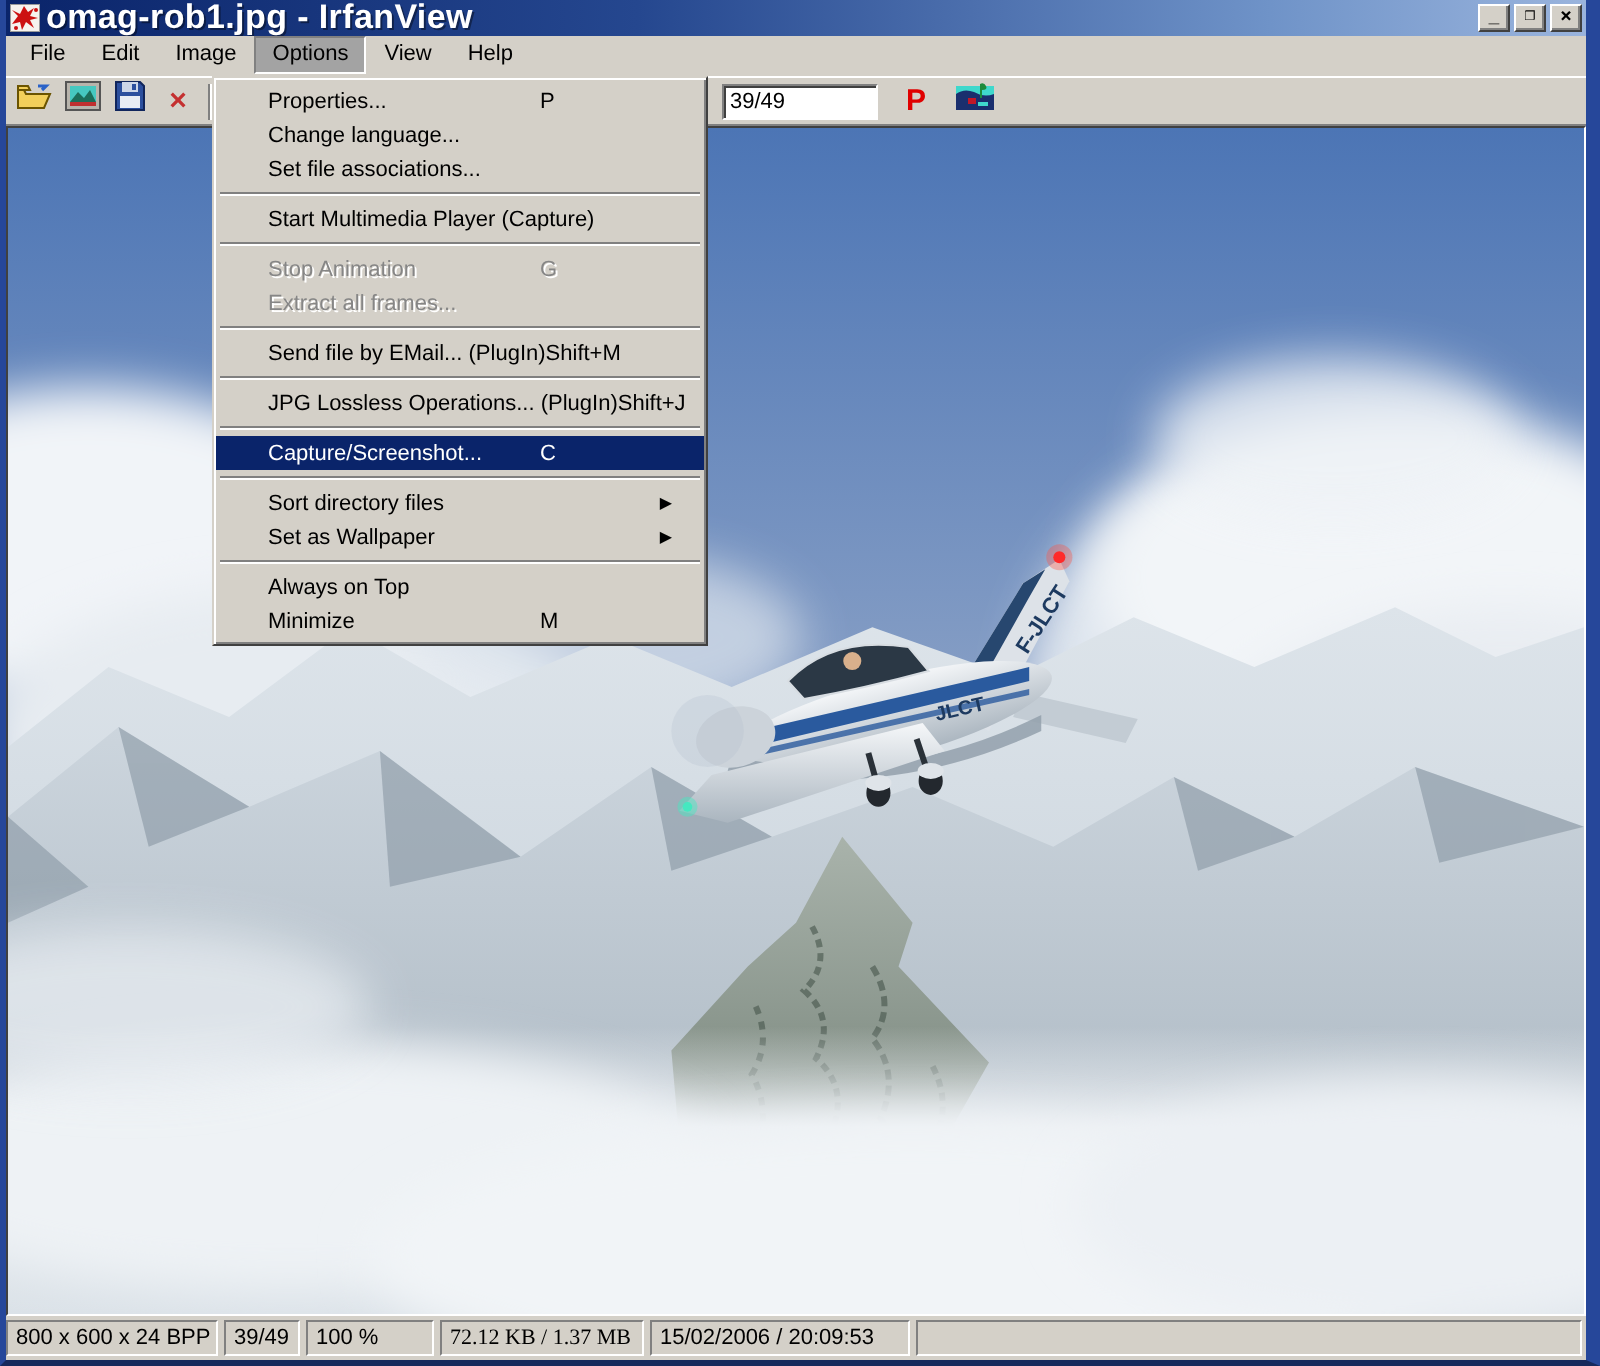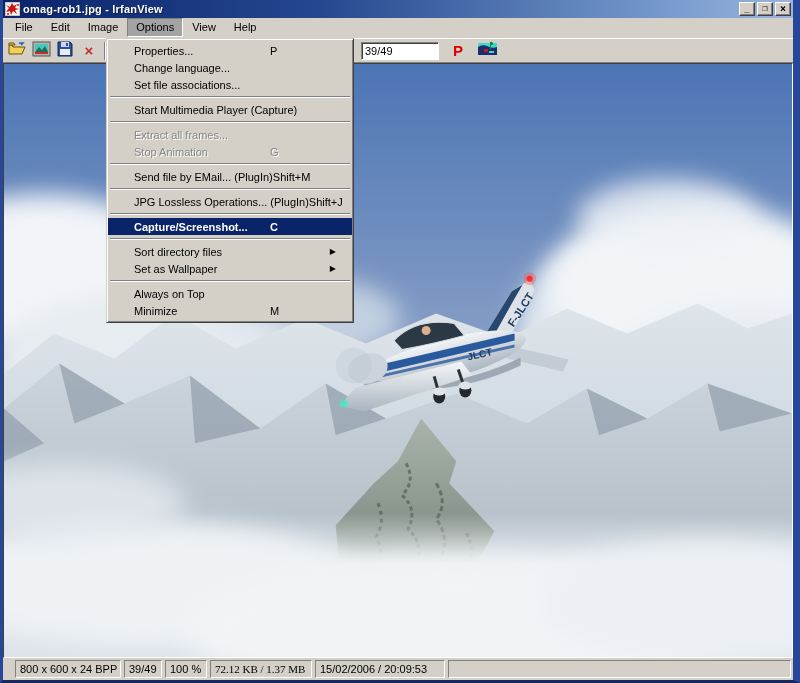--- a/index.html
+++ b/index.html
@@ -11,21 +11,21 @@
     border-left:3px solid #26479a; border-right:7px solid #26479a;
     border-bottom:3px solid #16295c; position:relative;
   }
   
   .titlebar {
     height:18px; flex:0 0 18px; display:flex; align-items:center;
     background:linear-gradient(to right,#0a246a 0%,#25478f 40%,#6f93c8 80%,#9ab4dd 100%);
     padding:0 2px; color:#fff;
   }
   .titlebar .app-icon { width:15px; height:14px; margin-right:3px; flex:0 0 auto; }
-  .titlebar .title-text { font-size:11px; font-weight:bold; flex:1;
+  .titlebar .title-text { font-size:17px; font-weight:bold; flex:1;
     white-space:nowrap; overflow:hidden; letter-spacing:.2px;
     text-shadow:1px 1px 0 rgba(0,0,0,.4); }
   .winbtn {
     width:16px; height:14px; margin-left:2px; background:#d4d0c8;
     border:1px solid; border-color:#fff #404040 #404040 #fff;
     box-shadow:inset -1px -1px 0 #808080;
     font-size:9px; line-height:11px; text-align:center; color:#000;
     font-family:"DejaVu Sans Mono", monospace; cursor:default;
   }
   .winbtn.close { font-size:10px; font-weight:bold; }
@@ -58,44 +58,44 @@
   
   .viewport {
     flex:1 1 auto; position:relative; overflow:hidden;
     border:1px solid; border-color:#404040 #fff #fff #404040;
     background:#7b97c4;
   }
   .viewport svg.scene { width:100%; height:100%; display:block; }
   
   .statusbar {
     flex:0 0 20px; display:flex; gap:3px; align-items:stretch;
-    background:#d4d0c8; padding:1px 2px 2px 12px; margin-top:1px; font-size:11px;
+    background:#d4d0c8; padding:1px 2px 2px 0; margin-top:1px; font-size:11px;
   }
   .spanel {
     border:1px solid; border-color:#808080 #fff #fff #808080;
     padding:1px 4px; white-space:nowrap; overflow:hidden; line-height:14px;
   }
-  .sp0{width:106px;} .sp1{width:38px;} .sp2{width:42px;} .sp3{width:102px;font-family:Liberation Serif, serif;} .sp4{width:130px;} .sp5{flex:1;}
+  .sp0{width:106px;} .sp1{width:38px;} .sp2{width:64px;} .sp3{width:102px;font-family:Liberation Serif, serif;} .sp4{width:130px;} .sp5{flex:1;}
   
   .menu-popup {
     position:absolute; left:103px; top:38px; width:248px; z-index:50;
     background:#d4d0c8; padding:3px 1px;
     border:1px solid; border-color:#d4d0c8 #404040 #404040 #d4d0c8;
     box-shadow:inset 1px 1px 0 #fff, inset -1px -1px 0 #808080;
     font-size:11px;
   }
   .menu-item {
     height:17px; display:flex; align-items:center;
     padding-left:26px; padding-right:16px; color:#000;
   }
   .menu-item .lbl { flex:1; white-space:nowrap; }
   .menu-item .sc  { width:56px; text-align:left; }
   .menu-item .arrow { width:10px; text-align:right; font-size:8px; }
   .menu-item.disabled { color:#868686; text-shadow:1px 1px 0 #fff; }
-  .menu-item.selected { background:#0a246a; color:#fff; text-shadow:none;font-weight:bold; }
+  .menu-item.selected { background:#0a246a; color:#fff; text-shadow:none; }
   .menu-sep { height:2px; margin:3px 2px;
     border-top:1px solid #808080; border-bottom:1px solid #fff; }
 </style>
 </head>
 <body>
 
 <div class="window">
 
   <div class="titlebar">
     <span class="app-icon">
@@ -310,27 +310,27 @@
       <span class="arrow"></span>
     </div>
     <div class="menu-sep"></div>
     <div class="menu-item">
       <span class="lbl">Start Multimedia Player (Capture)</span>
       <span class="sc"></span>
       <span class="arrow"></span>
     </div>
     <div class="menu-sep"></div>
     <div class="menu-item disabled">
-      <span class="lbl">Extract all frames...</span>
-      <span class="sc"></span>
-      <span class="arrow"></span>
-    </div>
-    <div class="menu-item disabled">
       <span class="lbl">Stop Animation</span>
       <span class="sc">G</span>
+      <span class="arrow"></span>
+    </div>
+    <div class="menu-item disabled">
+      <span class="lbl">Extract all frames...</span>
+      <span class="sc"></span>
       <span class="arrow"></span>
     </div>
     <div class="menu-sep"></div>
     <div class="menu-item">
       <span class="lbl">Send file by EMail... (PlugIn)</span>
       <span class="sc">Shift+M</span>
       <span class="arrow"></span>
     </div>
     <div class="menu-sep"></div>
     <div class="menu-item">

